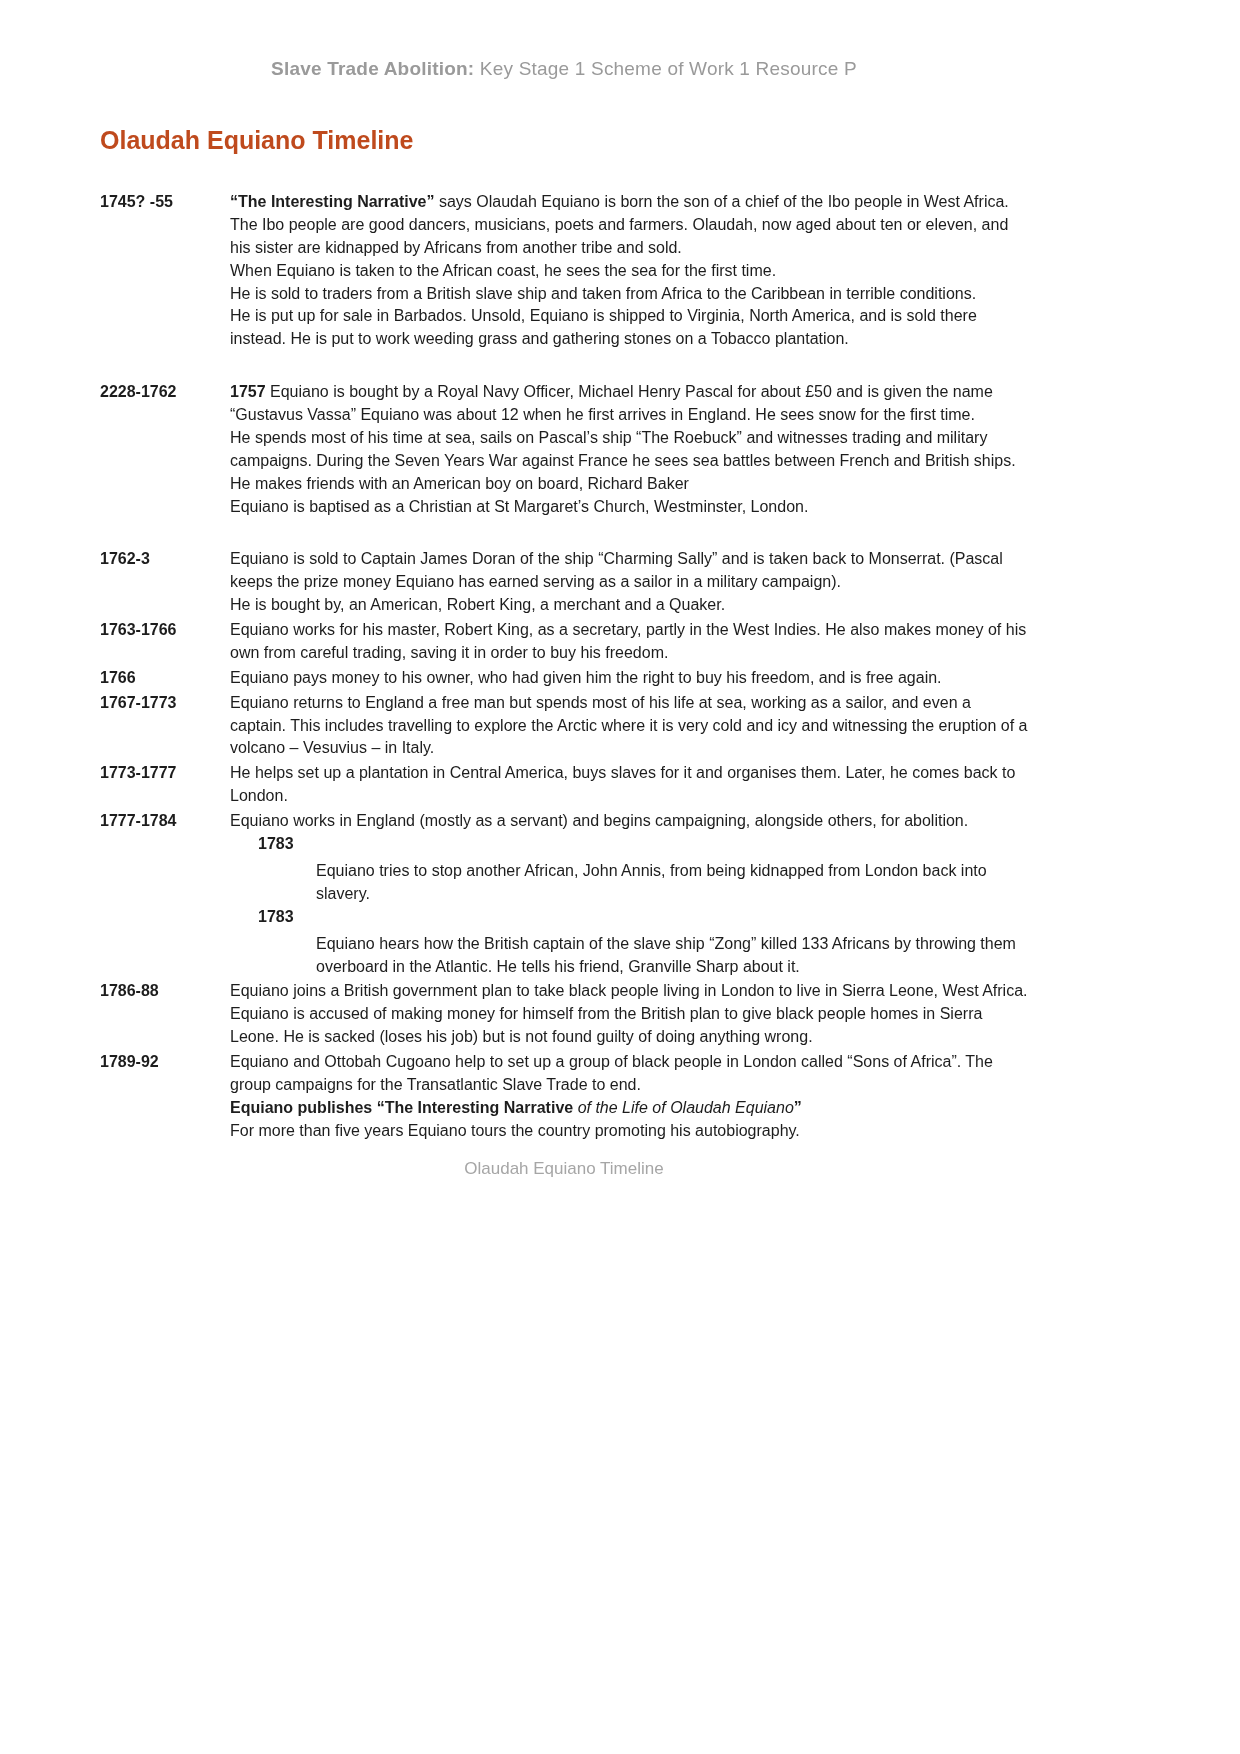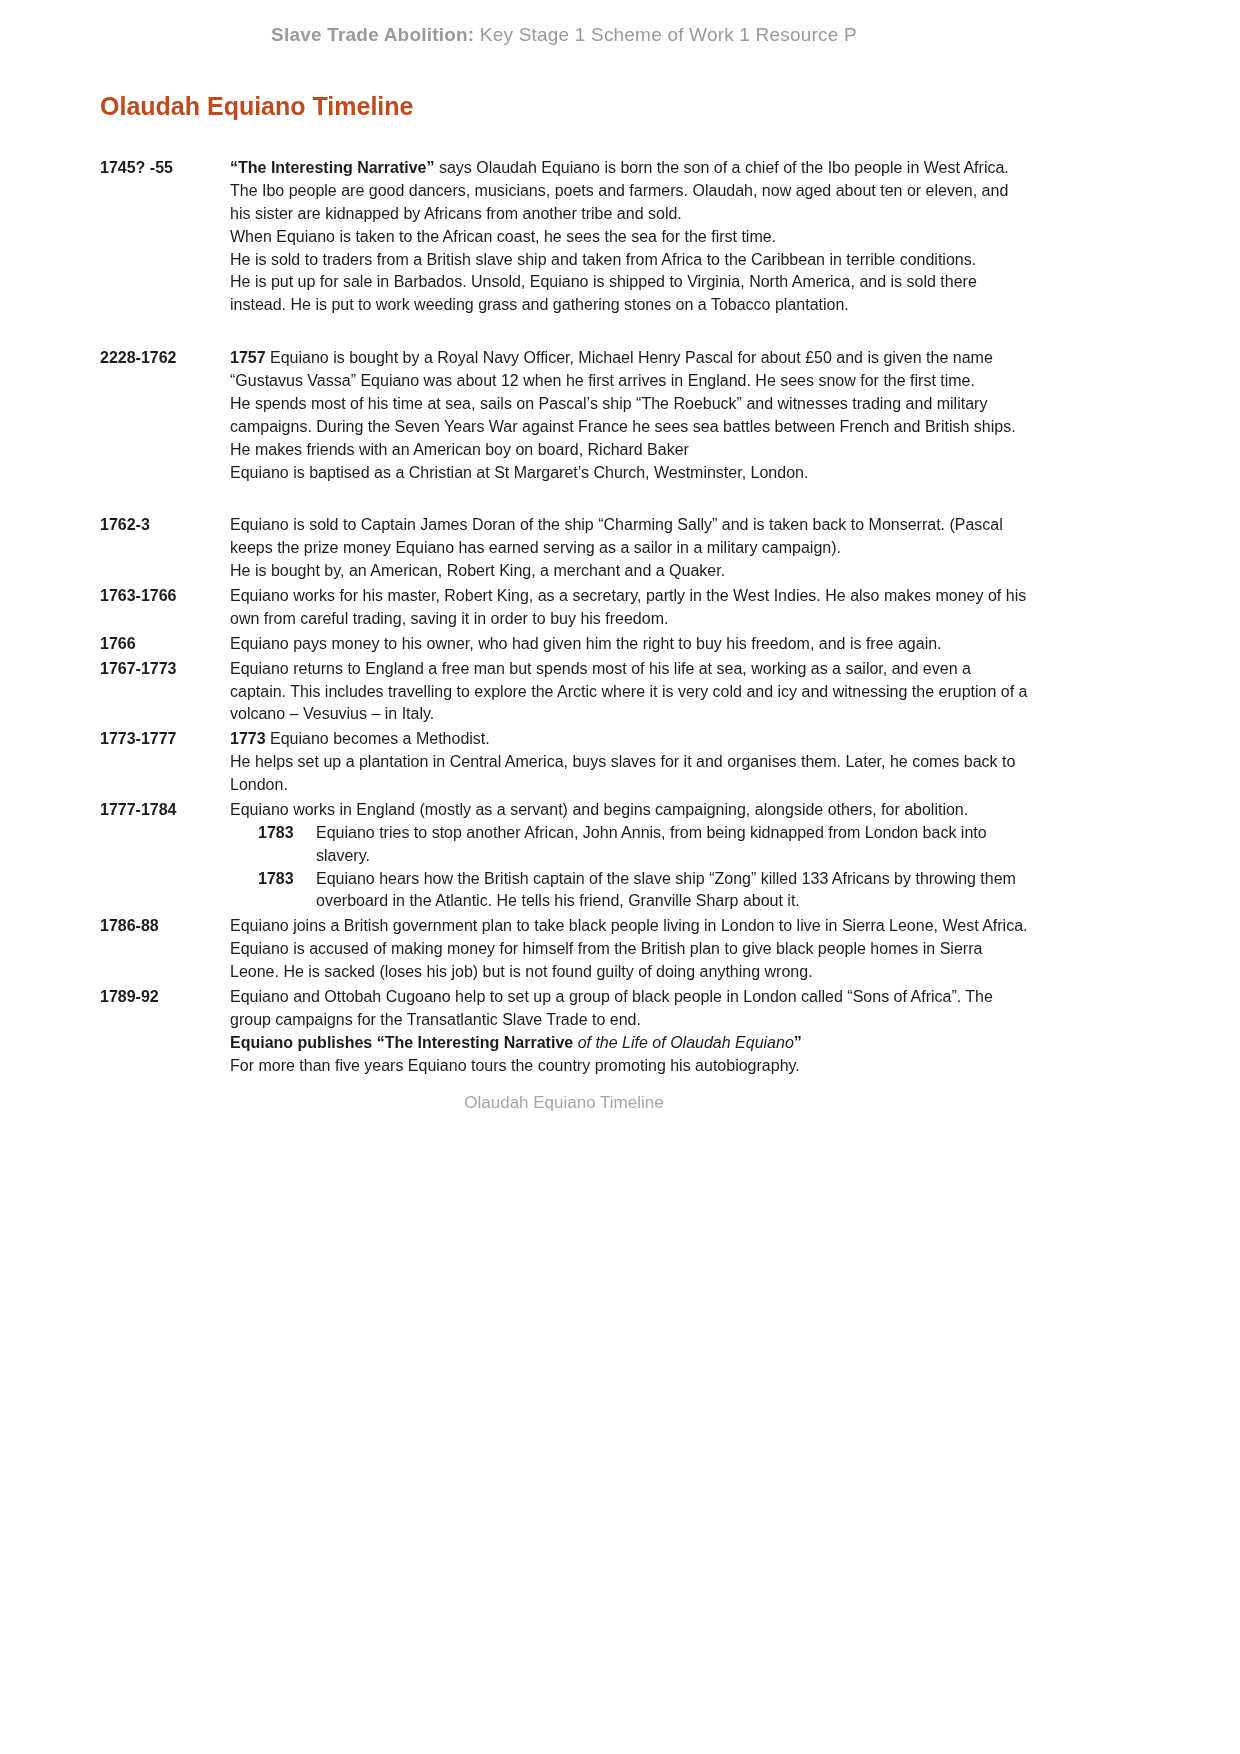--- a/index.html
+++ b/index.html
@@ -4,21 +4,21 @@
 <style>
   html, body { margin: 0; padding: 0; background: #ffffff; }
   body {
     font-family: "Liberation Sans", "DejaVu Sans", sans-serif;
     color: var(--body, #1d1d1d);
   }
   .page {
     width: 1240px;
     min-height: 1754px;
     box-sizing: border-box;
-    padding: 24px 212px 40px 100px;
+    padding: 58px 212px 40px 100px;
     background: #ffffff;
   }
   .header {
     text-align: center;
     font-size: 19px;
     color: var(--header, #9a9a9a);
     letter-spacing: 0.2px;
   }
   .header-bold { font-weight: bold; }
   .title {
@@ -38,21 +38,21 @@
   .timeline .entry:nth-child(1),
   .timeline .entry:nth-child(2) { margin-bottom: 30px; }
   .entry-date {
     flex: 0 0 130px;
     font-weight: bold;
   }
   .entry-body { flex: 1; }
   .para { margin: 0; }
   .para.sub { display: flex; margin-left: 28px; }
   .sub-label { flex: 0 0 58px; font-weight: bold; }
-  .sub-text { flex: 1; }
+  .sub-text { flex: 1; margin-top: 27px; }
   .b { font-weight: bold; }
   .i { font-style: italic; }
   .footer {
     text-align: center;
     color: var(--footer, #a6a6a6);
     font-size: 17px;
     margin-top: 16px;
   }
 </style>
 </head>
@@ -105,21 +105,20 @@
       </div>
       <div class="entry">
         <div class="entry-date">1767-1773</div>
         <div class="entry-body">
           <div class="para"><span>Equiano returns to England a free man but spends most of his life at sea, working as a sailor, and even a captain. This includes travelling to explore the Arctic where it is very cold and icy and witnessing the eruption of a volcano – Vesuvius – in Italy.</span></div>
         </div>
       </div>
       <div class="entry">
         <div class="entry-date">1773-1777</div>
         <div class="entry-body">
-          <div class="para"><span class="b ">1773</span><span> Equiano becomes a Methodist.</span></div>
           <div class="para"><span>He helps set up a plantation in Central America, buys slaves for it and organises them. Later, he comes back to London.</span></div>
         </div>
       </div>
       <div class="entry">
         <div class="entry-date">1777-1784</div>
         <div class="entry-body">
           <div class="para"><span>Equiano works in England (mostly as a servant) and begins campaigning, alongside others, for abolition.</span></div>
           <div class="para sub">
             <span class="sub-label">1783</span>
             <span class="sub-text"><span>Equiano tries to stop another African, John Annis, from being kidnapped from London back into slavery.</span></span>

